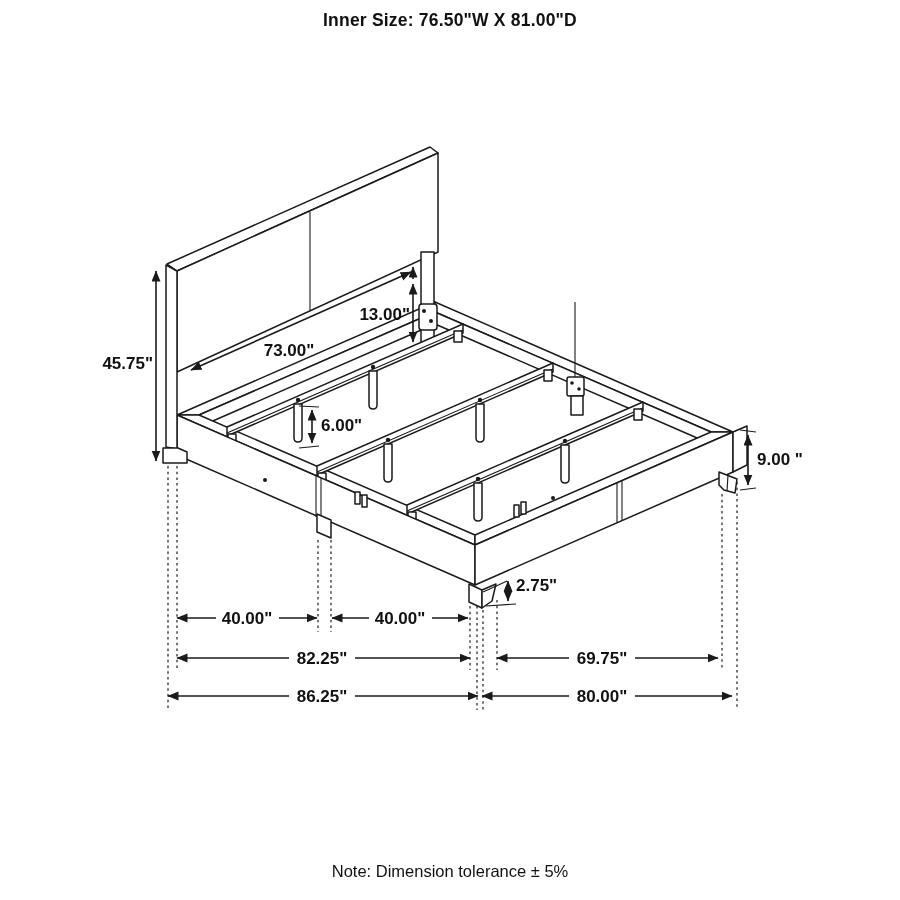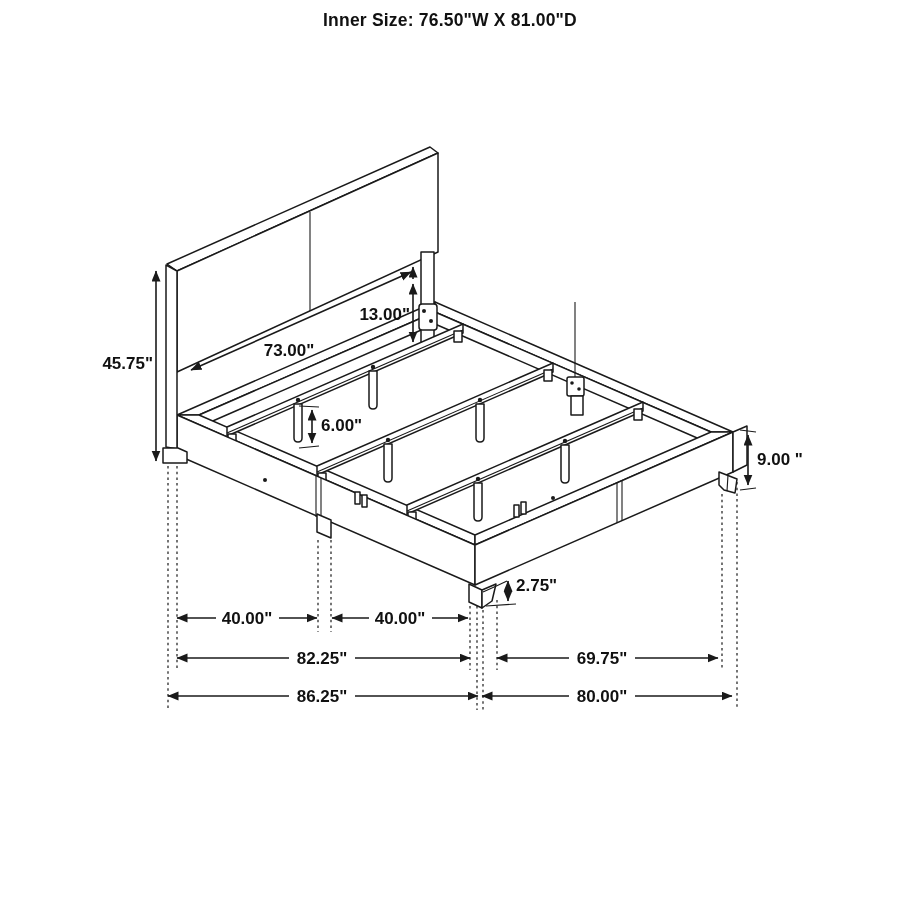--- a/index.html
+++ b/index.html
@@ -195,13 +195,14 @@
 
       <line class="dim" x1="168" y1="696" x2="478" y2="696"></line>
       <rect class="bg" x="289" y="685" width="66" height="21"></rect>
       <text class="lbl" x="322" y="702" text-anchor="middle">86.25"</text>
       <line class="dim" x1="482" y1="696" x2="732" y2="696"></line>
       <rect class="bg" x="569" y="685" width="66" height="21"></rect>
       <text class="lbl" x="602" y="702" text-anchor="middle">80.00"</text>
     </g>
   </svg>
 
+  <div class="note">Note: Dimension tolerance ± 5%</div>
 </div>
 
 </body></html>

